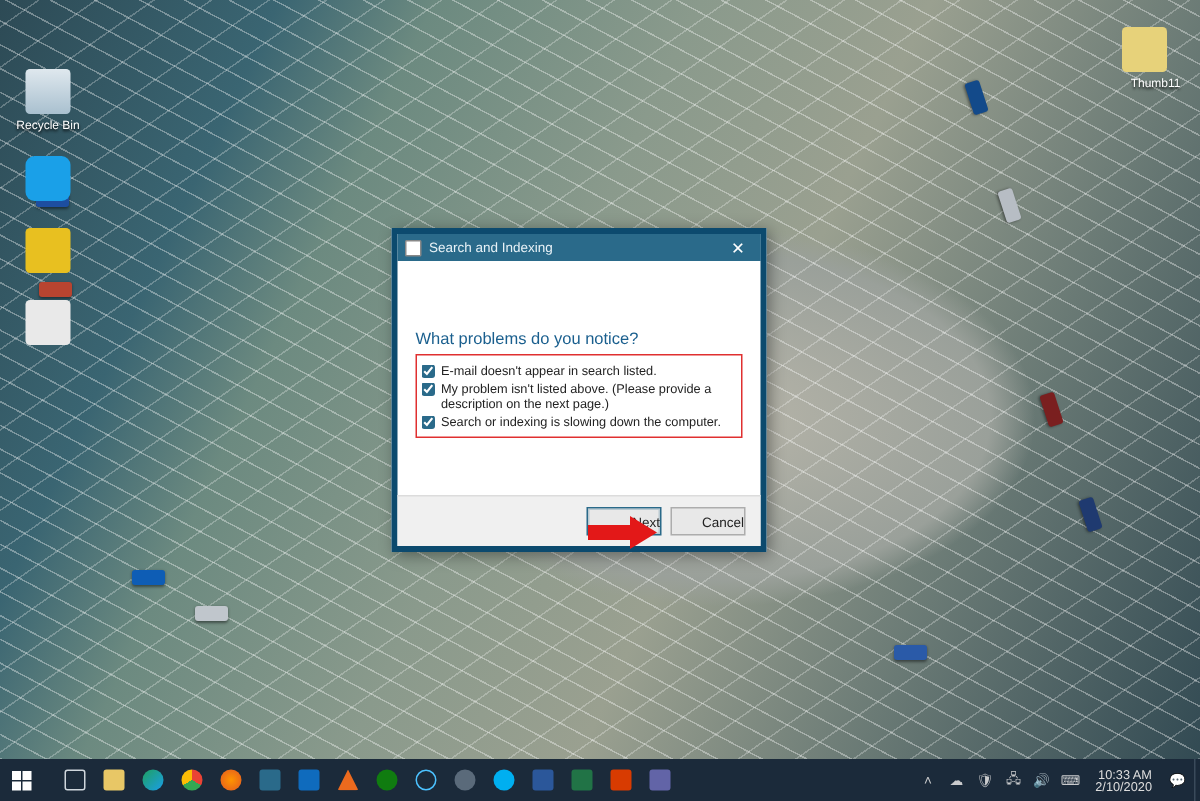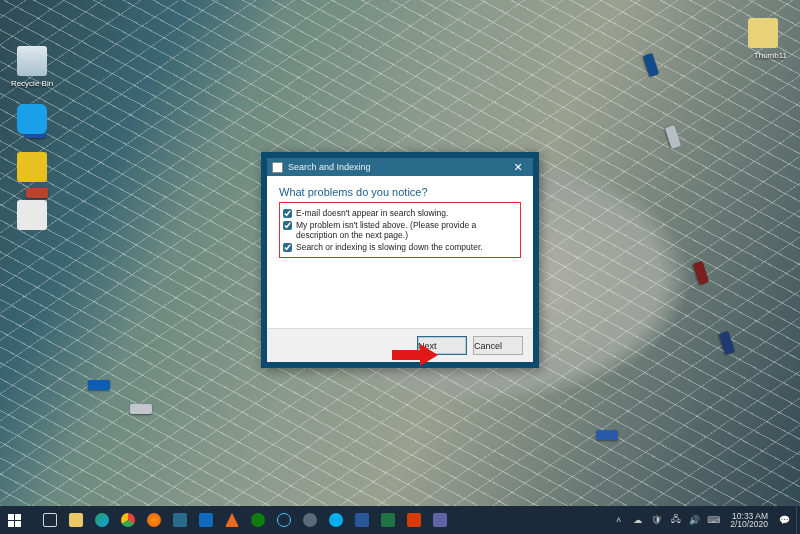--- a/index.html
+++ b/index.html
@@ -16,39 +16,39 @@
       linear-gradient(115deg, #2d4a55 0%, #3a6572 18%, #6c8a80 28%, #8a9a8c 45%, #9aa090 60%, #6a7a75 78%, #324a53 100%);
   }
   
   .car { position:absolute; width:22px; height:10px; border-radius:2px; box-shadow:0 1px 2px rgba(0,0,0,.45); }
   
   .dicon { position:absolute; width:48px; text-align:center; color:#fff; font-size:8px; text-shadow:0 1px 2px #000; }
   .dicon .ic { width:30px; height:30px; margin:0 auto 3px; border-radius:3px; }
 
   
   .dialog {
-    position:absolute; left:261px; top:152px; width:278px; height:216px;
-    background:#fff; border:6px solid #0c4a6e; box-shadow:2px 2px 10px rgba(0,0,0,.4);
+    position:absolute; left:261px; top:152px; width:250px; height:216px;
+    background:#fff; border:4px solid #0c4a6e; box-shadow:2px 2px 10px rgba(0,0,0,.4);
     font-size:9px; color:#222;
   }
   .titlebar { height:18px; background:#2a6a8a; display:flex; align-items:center; }
   .titlebar .wiz { width:11px; height:11px; margin:0 5px; background:#fff; border:1px solid #888; border-radius:1px; }
   .titlebar .t-title { color:#e8f2f7; font-size:9px; flex:1; }
   .titlebar .close { width:30px; height:100%; background:#2a6a8a; color:#fff; display:flex; align-items:center; justify-content:center; font-size:11px; cursor:pointer; }
 
-  .body { padding:10px 12px 0 12px; }
+  .body { padding:10px 12px 0 12px;margin-top:36px; }
   .heading { color:#1a5f8e; font-size:11px; margin-bottom:4px; }
   .sub { font-size:9px; color:#333; margin-bottom:22px; }
 
   .options { border:1.5px solid #e03030; padding:4px 3px;  }
   .opt { display:flex; align-items:flex-start; gap:4px; padding:1px 0; font-size:8.5px; color:#222; cursor:pointer; }
   .opt input { width:9px; height:9px; margin-top:1px; accent-color:#2a6a8a; }
 
   .footer { position:absolute; left:0; right:0; bottom:0; height:34px; background:#f0f0f0; border-top:1px solid #dcdcdc; display:flex; align-items:center; justify-content:flex-end; padding:0 10px; gap:6px; }
-  .btn { min-width:50px; height:19px; font-size:9px; background:#e8e8e8; border:1px solid #adadad; display:flex; align-items:center; justify-content:flex-start; cursor:pointer; }
+  .btn { min-width:50px; height:19px; font-size:9px; background:#e8e8e8; border:1px solid #adadad; display:flex; align-items:center; justify-content:flex-end; cursor:pointer; }
   .btn.primary { border-color:#2a6a8a; box-shadow:0 0 0 1px rgba(42,106,138,.25) inset; }
 
   
   .arrow { position:absolute; left:392px; top:344px; width:48px; height:22px; pointer-events:none; }
   .arrow .shaft { position:absolute; left:0; top:6px; width:30px; height:10px; background:#e31818; }
   .arrow .head { position:absolute; left:28px; top:0; width:0; height:0; border-left:18px solid #e31818; border-top:11px solid transparent; border-bottom:11px solid transparent; }
 
   
   .taskbar { position:absolute; left:0; right:0; bottom:0; height:28px; background:#1b2a3a; display:flex; align-items:center; color:#ddd; font-size:9px; }
   .start { width:28px; height:100%; display:flex; align-items:center; justify-content:center; cursor:pointer; }
@@ -106,21 +106,21 @@
     <div class="close">
       <span>✕</span>
     </div>
   </div>
   <div class="body">
     <div class="heading">What problems do you notice?</div>
 
     <div class="options">
       <label class="opt">
         <input type="checkbox" checked="" style="">
-        <span>E-mail doesn't appear in search slowing.</span>
+        <span>E-mail doesn't appear in search listed.</span>
       </label>
       <label class="opt">
         <input type="checkbox" checked="" style="">
         <span>My problem isn't listed above. (Please provide a description on the next page.)</span>
       </label>
       <label class="opt">
         <input type="checkbox" checked="" style="">
         <span>Search or indexing is slowing down the computer.</span>
       </label>
     </div>

